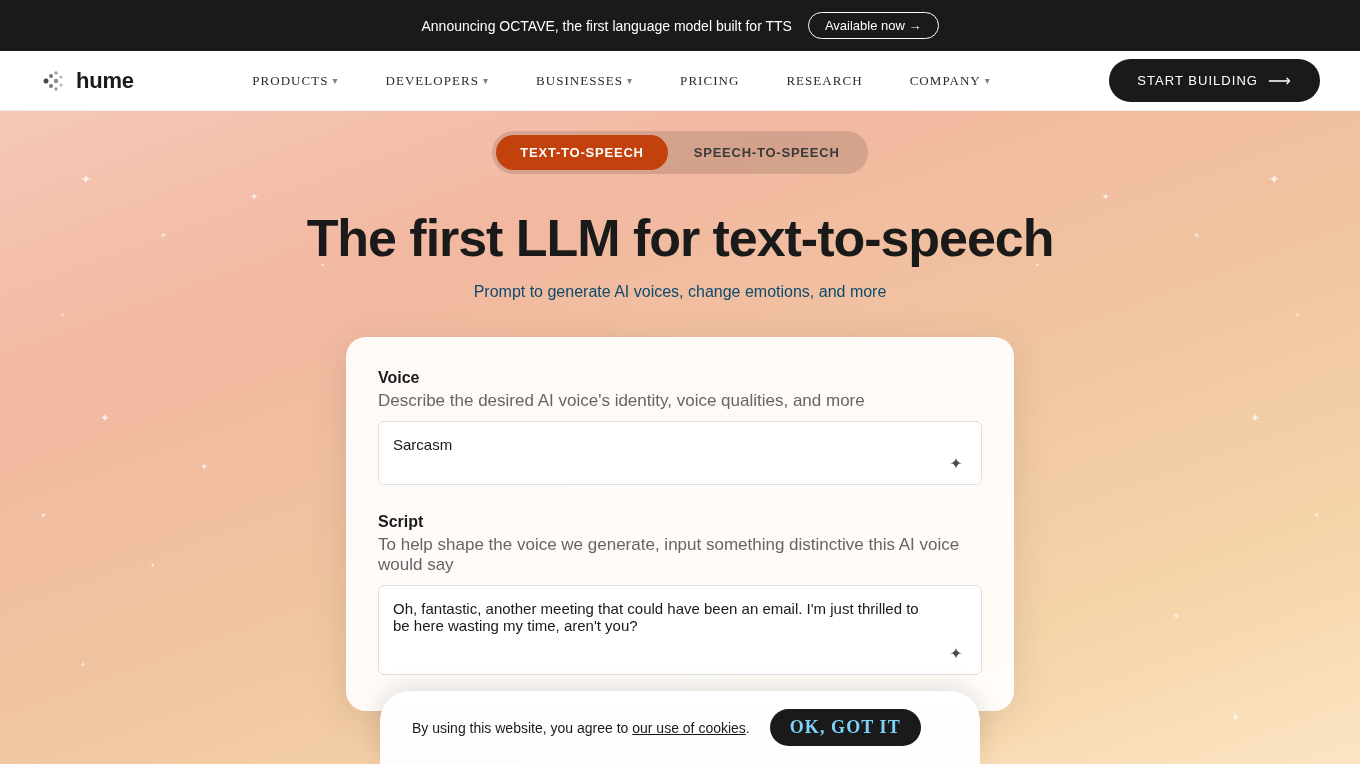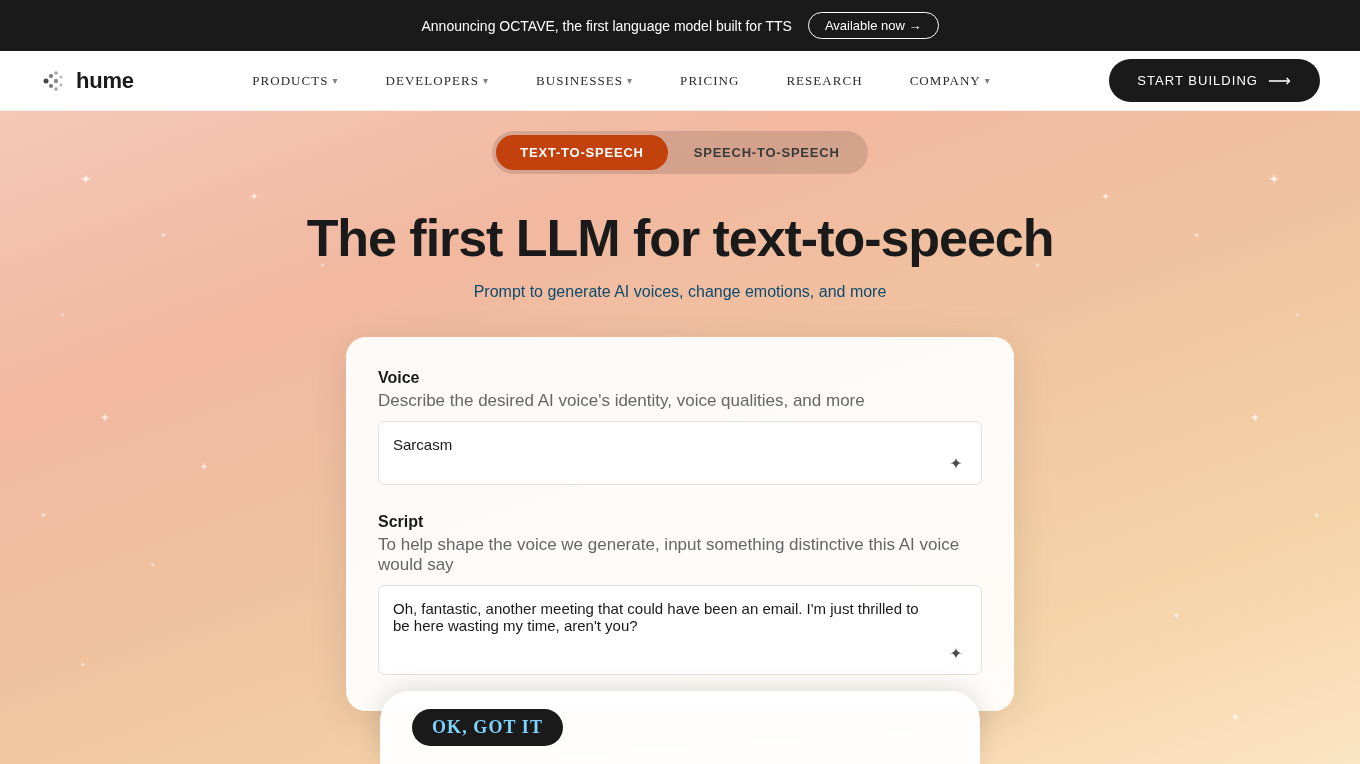--- a/index.html
+++ b/index.html
@@ -387,14 +387,18 @@
           <textarea class="field-input" rows="3" style="min-height: 90px;">Oh, fantastic, another meeting that could have been an email. I'm just thrilled to be here wasting my time, aren't you?</textarea>
           <span class="magic-icon">✦</span>
         </div>
       </div>
 
     </div>
   </div>
 </div>
 
 <div id="cookie-banner">
+  <span>
+    <span>By using this website, you agree to</span>
+    <span class="cookie-link">our use of cookies</span><span>.</span>
+  </span>
   <button id="cookie-ok-btn">OK, GOT IT</button>
 </div>
 
 </body></html>

